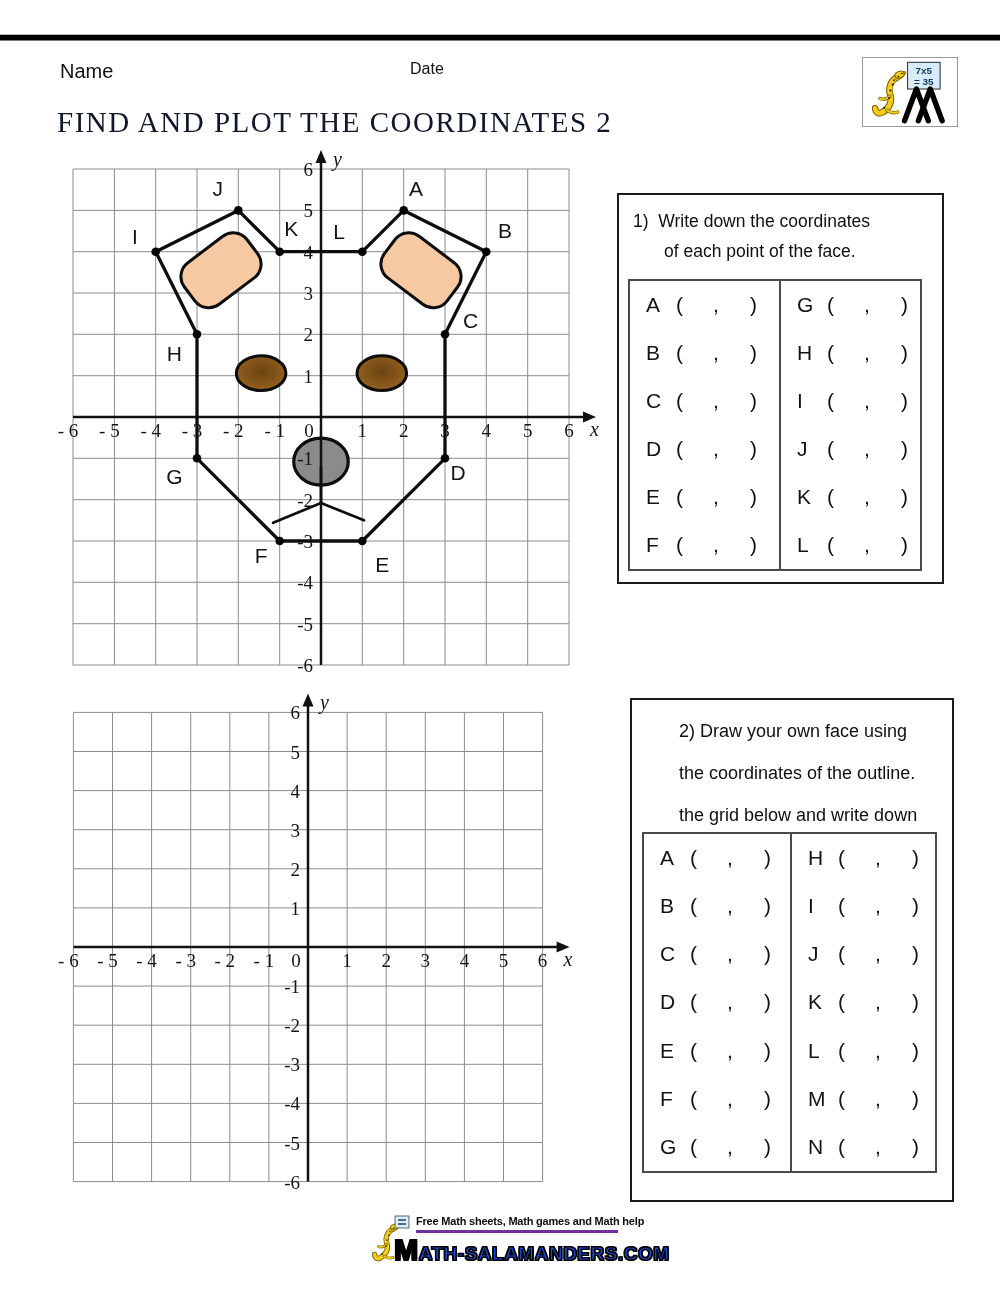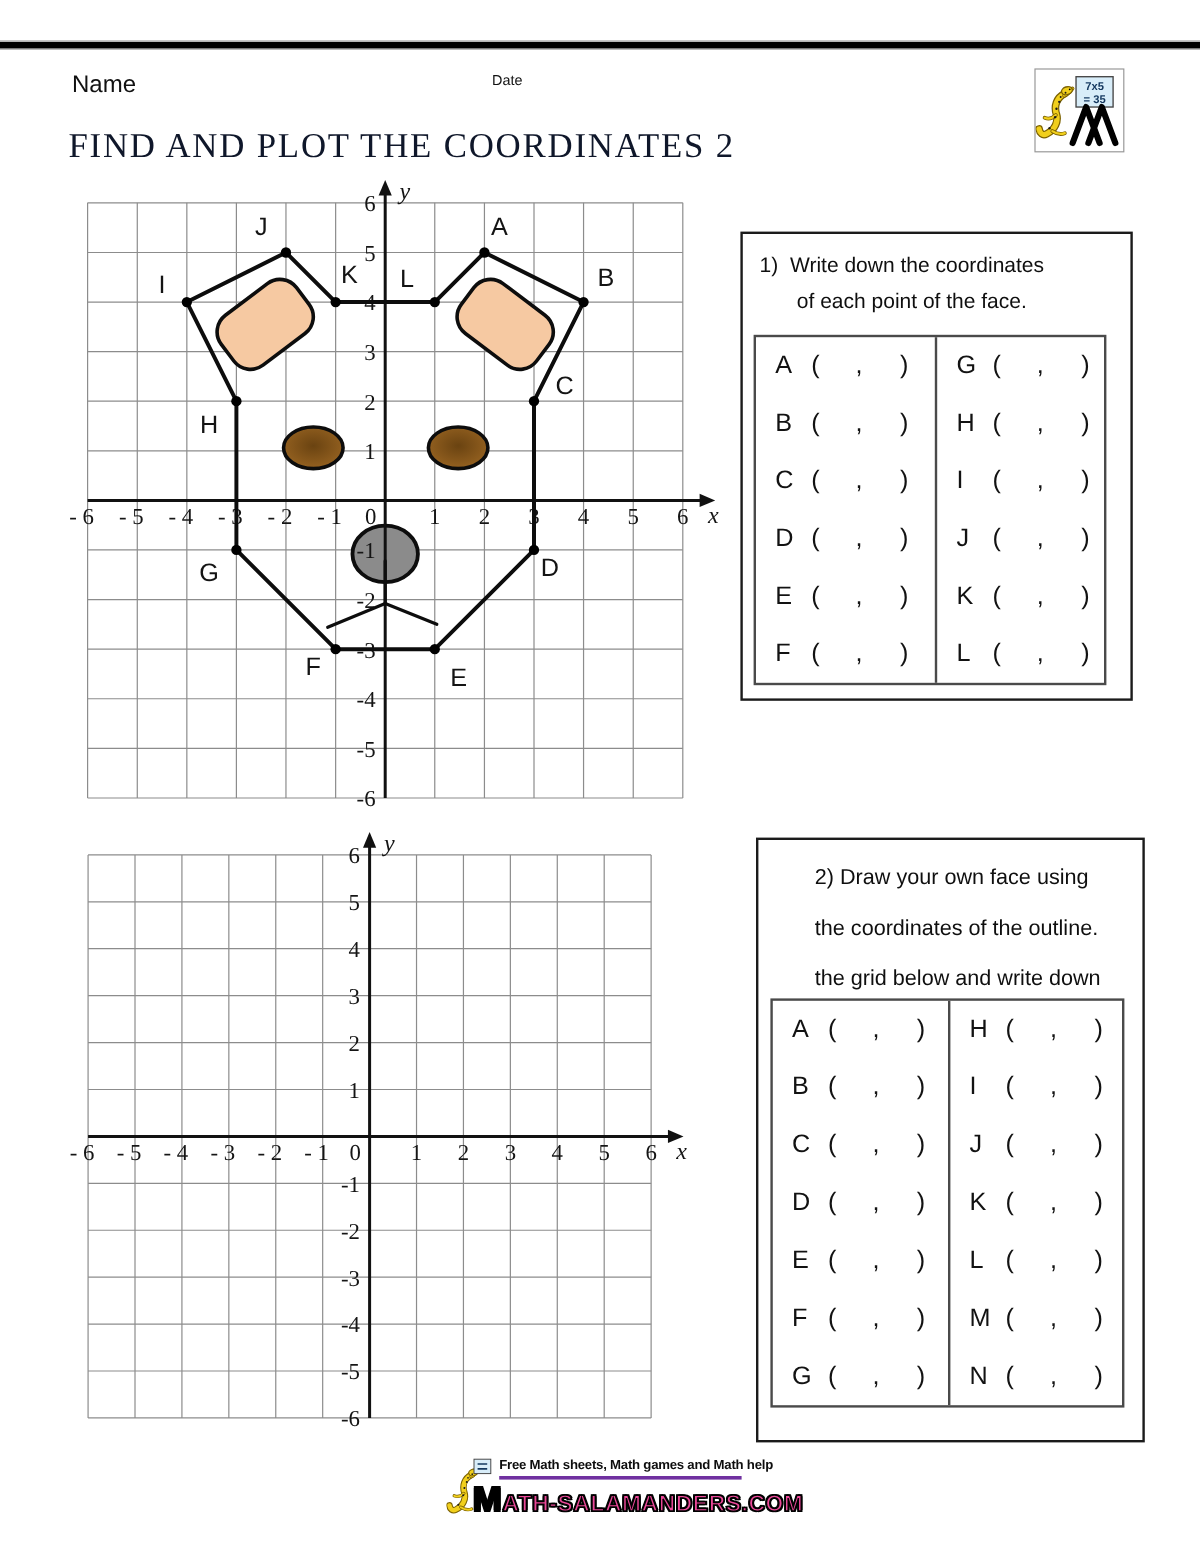--- a/index.html
+++ b/index.html
@@ -1,22 +1,22 @@
 <!DOCTYPE html>
 <html><head>
 <meta charset="utf-8">
 <style>
   html,body{margin:0;padding:0;background:#e8e8e8;}
   .page{position:relative;width:1000px;height:1294px;background:#fff;overflow:hidden;
         font-family:"Liberation Sans",sans-serif;color:#111;margin:0 auto;}
   .topbar{position:absolute;left:0;top:34px;width:1000px;height:7px;background:#000;
           border-top:1px solid #b5b5b5;border-bottom:1px solid #7a7a7a;box-sizing:border-box;}
   .name-label{position:absolute;left:60px;top:60px;font-size:20px;}
-  .date-label{position:absolute;left:410px;top:60px;font-size:12px;}
-  .logo-box{position:absolute;left:862px;top:57px;width:75px;height:70px;border:1px solid #999;
+  .date-label{position:absolute;left:410px;top:60px;font-size:16px;}
+  .logo-box{position:absolute;left:862px;top:57px;width:96px;height:70px;border:1px solid #999;
             background:#fff;box-sizing:border-box;display:flex;align-items:center;justify-content:center;}
   .title{position:absolute;left:57px;top:106px;font-family:"Liberation Serif",serif;
          font-size:29px;color:#0f172a;letter-spacing:1.5px;font-weight:500;white-space:pre;}
   .grid-svg{position:absolute;}
   #grid1{left:58px;top:146px;}
   #grid2{left:58px;top:686px;}
   .qbox{position:absolute;border:2px solid #1b1b1b;background:#fff;box-sizing:border-box;}
   #qbox1{left:617px;top:169px;width:327px;height:391px;margin-top:24px;}
   #qbox2{left:630px;top:698px;width:324px;height:504px;}
   .qtext{color:#0f0f0f;}
@@ -32,21 +32,21 @@
   #qbox2 .ct-col:first-child{width:148px;border-right:2px solid #4a4a4a;}
   .ct-col:last-child{flex:1;}
   .crow{display:flex;align-items:center;padding-left:16px;font-size:21px;color:#121212;}
   .crow .lt{width:30px;}
   .crow .po{width:37px;}
   .crow .pc{width:37px;}
   .footer{position:absolute;left:372px;top:1215px;display:flex;align-items:flex-start;}
   .foot-col{margin-left:4px;}
   .tagline{font-size:11px;font-weight:bold;letter-spacing:-0.2px;white-space:pre;color:#0d0d0d;}
   .rule{width:202px;height:3px;background:#7030a0;margin:3px 0 1px 0;}
-  .site{font-size:19px;font-weight:bold;letter-spacing:0.5px;color:#ec4899;line-height:1.15;
+  .site{font-size:19px;font-weight:bold;letter-spacing:0.5px;color:#1d4ed8;line-height:1.15;
         -webkit-text-stroke:1.2px #000;
         text-shadow:-1px -1px 0 #000,1px -1px 0 #000,-1px 1px 0 #000,1px 1px 0 #000;
         margin-left:-22px;white-space:pre;}
   .site::first-letter{font-size:29px;color:#000;}
 </style>
 </head>
 <body>
 
 <svg width="0" height="0" style="position:absolute" aria-hidden="true">
   <defs>

